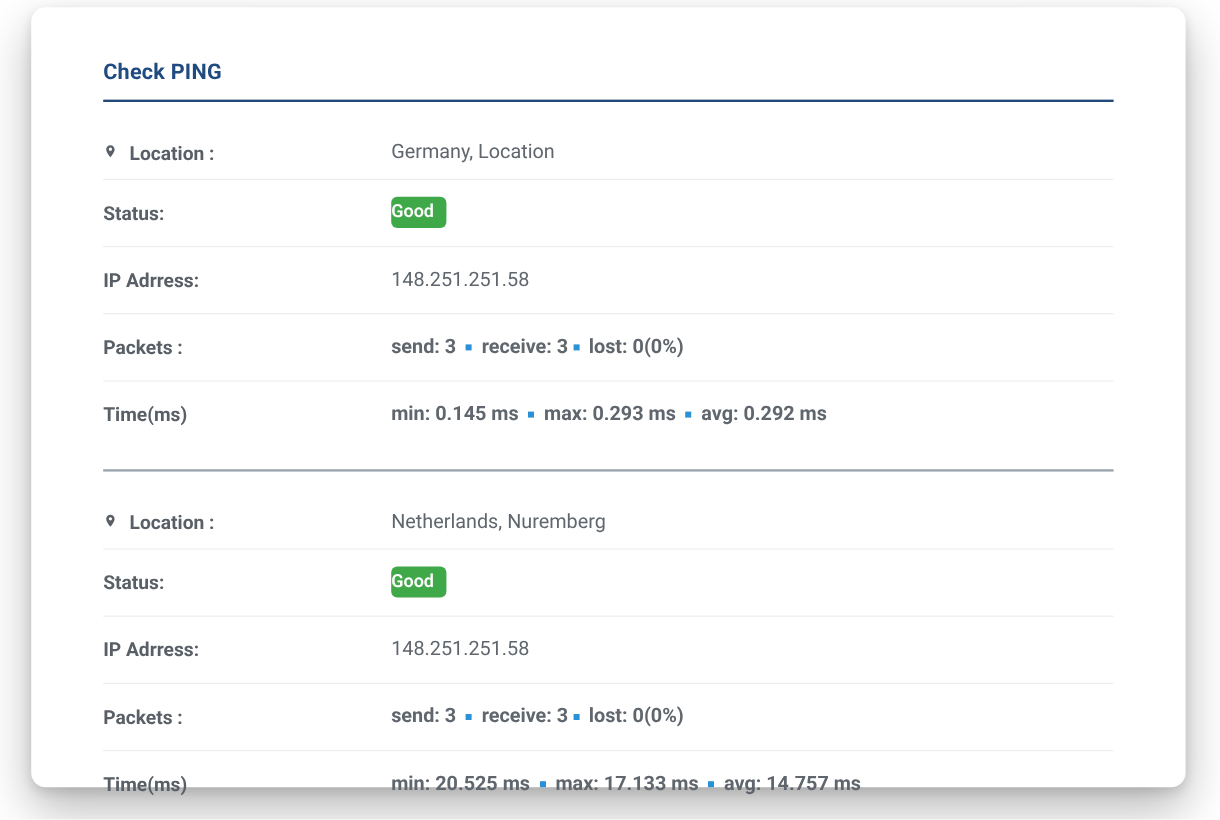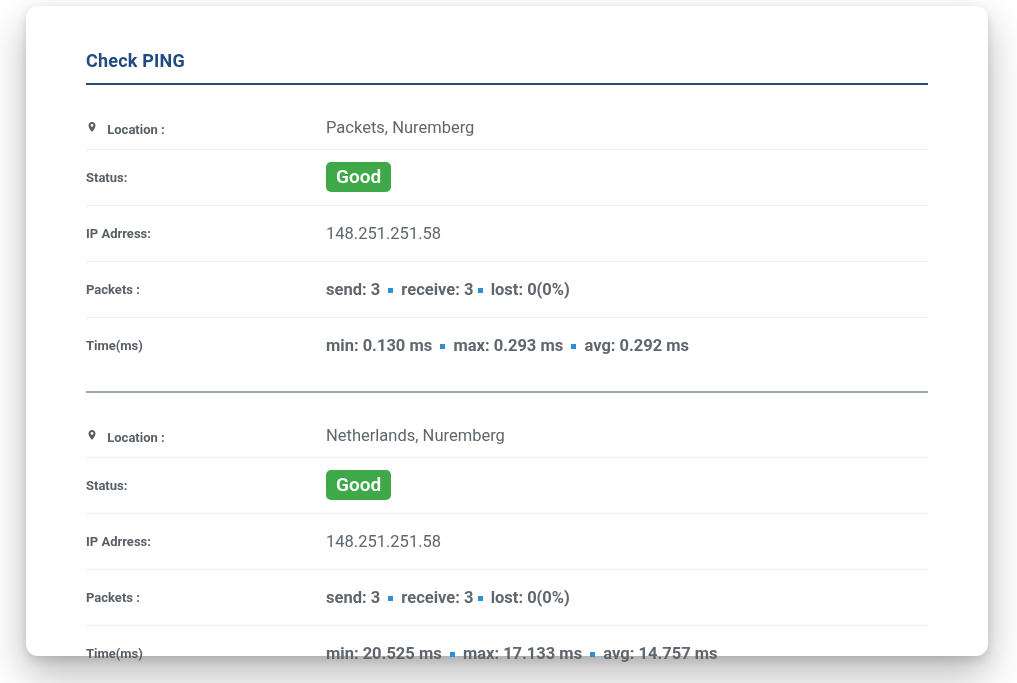--- a/index.html
+++ b/index.html
@@ -18,36 +18,36 @@
     color: #1f4b80;
     font-size: 18px;
     font-weight: 700;
     letter-spacing: 0.2px;
     padding-bottom: 12px;
   }
   .hr-strong { height: 2px; background: #244a7a; width: 100%; }
   .hr-med { height: 2px; background: #9ea6b0; width: 100%; }
   .tbl { width: 100%; border-collapse: collapse; table-layout: fixed; }
   .tbl td { vertical-align: middle; padding: 0; }
-  .cell-label { width: 240px; font-weight: 700; color: #595f66; font-size: 13px; }
+  .cell-label { width: 240px; font-weight: 700; color: #595f66; font-size: 16px; }
   .cell-val { color: #60666d; font-size: 16.5px; }
   .row { height: 56px; border-bottom: 1px solid #e9edf0; }
   .row.first td { padding-top: 22px; }
   .row.first { height: 64px; }
   .row.last { border-bottom: none; margin-top: 36px; }
   .block-gap { height: 18px; }
   .pin { display: inline-block; width: 12px; margin-right: 6px; vertical-align: -1px; }
   .pin svg { display: block; }
   .badge {
     display: inline-block;
     background: #3fa94a;
     color: #fff;
     font-weight: 600;
-    font-size: 19px;
-    padding: 5px 10px 6px 10px;
+    font-size: 15px;
+    padding: 5px 10px 6px 0;
     border-radius: 5px;
     line-height: 1;
   }
   .sep {
     display: inline-block;
     width: 5px; height: 5px;
     background: #2a91d6;
     margin: 0 4px 0 4px;
     vertical-align: 2px;
   }
@@ -66,21 +66,21 @@
       <tbody>
           <tr class="row first">
         <td class="cell-label">
           <span class="pin">
             <svg viewBox="0 0 24 24" width="12" height="16" fill="#595f66">
                   <path d="M12 2C8.1 2 5 5.1 5 9c0 5.2 7 13 7 13s7-7.8 7-13c0-3.9-3.1-7-7-7zm0 9.5A2.5 2.5 0 1 1 12 6a2.5 2.5 0 0 1 0 5.5z"></path>
                 </svg>
           </span>
           <span>Location :</span>
         </td>
-        <td class="cell-val"><span>Packets, Nuremberg</span></td>
+        <td class="cell-val"><span>Germany, Location</span></td>
       </tr>
       <tr class="row">
         <td class="cell-label"><span>Status:</span></td>
         <td class="cell-val"><span class="badge">Good</span></td>
       </tr>
       <tr class="row">
         <td class="cell-label"><span>IP Adrress:</span></td>
         <td class="cell-val"><span>148.251.251.58</span></td>
       </tr>
       <tr class="row">
@@ -89,21 +89,21 @@
           <span>send: 3</span>
           <span class="sep"></span>
           <span>receive: 3</span>
           <span class="sep tight"></span>
           <span>lost: 0(0%)</span>
         </td>
       </tr>
       <tr class="row last">
         <td class="cell-label"><span>Time(ms)</span></td>
         <td class="cell-val kv">
-          <span>min: 0.130 ms</span>
+          <span>min: 0.145 ms</span>
           <span class="sep"></span>
           <span>max: 0.293 ms</span>
           <span class="sep"></span>
           <span>avg: 0.292 ms</span>
         </td>
       </tr>
     </tbody>
       </table>
 
     <div class="block-gap"></div>

